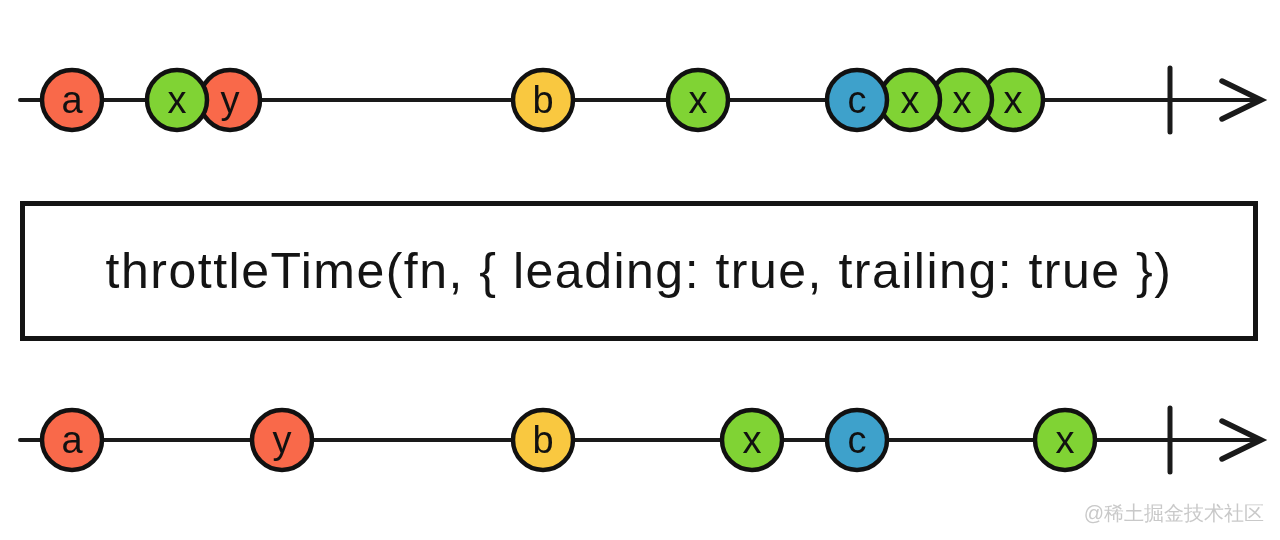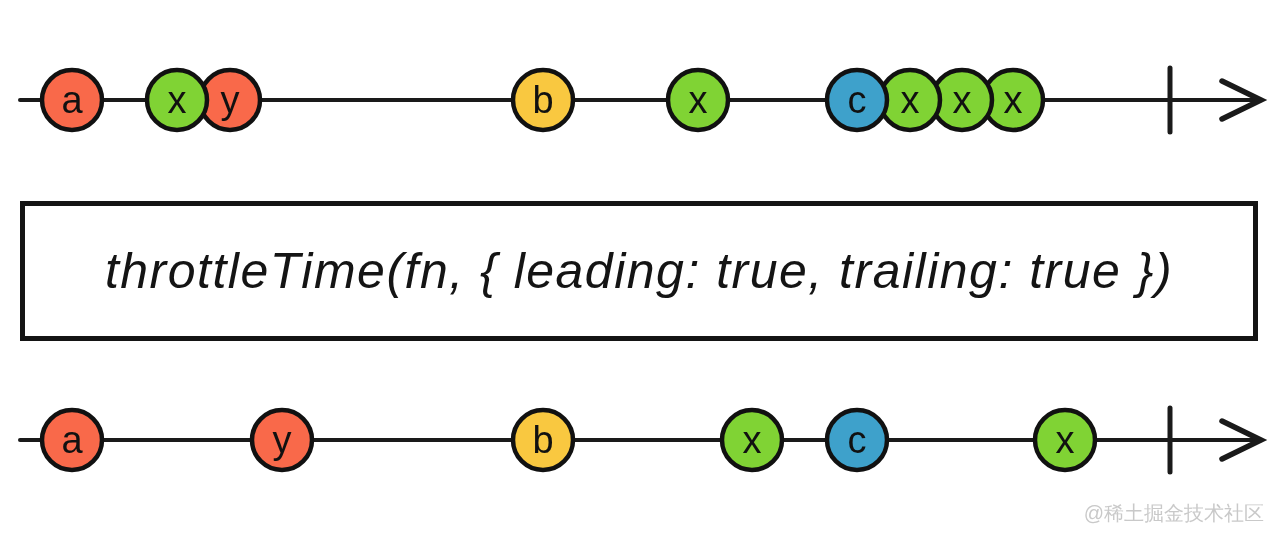--- a/index.html
+++ b/index.html
@@ -32,21 +32,20 @@
     display: flex;
     align-items: center;
     justify-content: center;
   }
   .op-label {
     font-size: 50px;
     letter-spacing: 1.5px;
     color: #141414;
     white-space: nowrap;
     font-family: "Liberation Sans", sans-serif;
-    font-style: italic;
   }
   .watermark {
     position: absolute;
     right: 16px;
     bottom: 13px;
     font-size: 20px;
     color: #c9c9c9;
     font-family: "Liberation Sans", "DejaVu Sans", sans-serif;
     white-space: nowrap;
     text-align: center;

